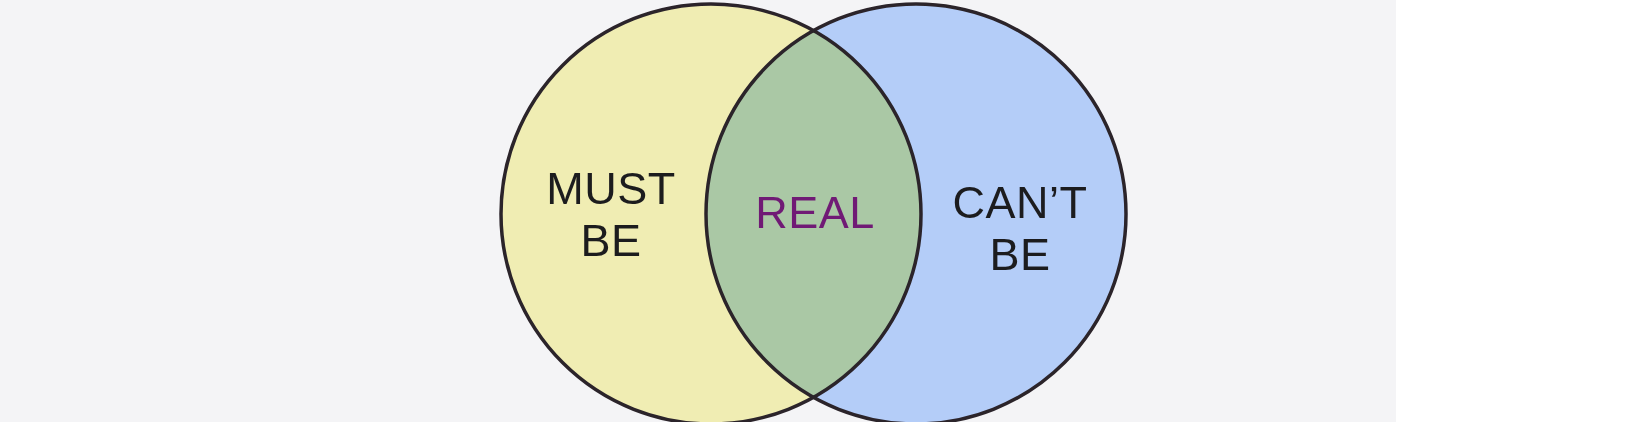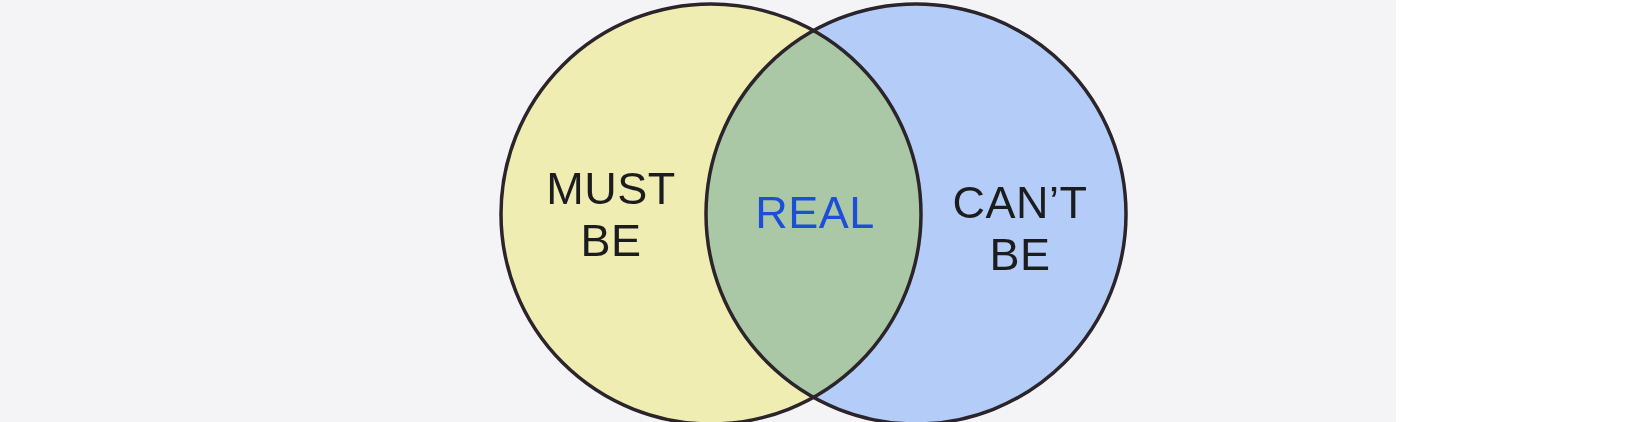--- a/index.html
+++ b/index.html
@@ -54,17 +54,17 @@
     <circle cx="916" cy="214" r="210" clip-path="url(#clip-left-circle)" fill="#aac8a5"></circle>
 
     <circle class="outline" cx="711" cy="214" r="210" stroke="#2b242a"></circle>
 
     <circle class="outline" cx="916" cy="214" r="210" stroke="#2b242a"></circle>
   </svg>
 
   <div class="label" style="left: 611px; top: 215px; color: rgb(28, 28, 30);">MUST
 BE</div>
 
-  <div class="label" style="left: 815px; top: 213px; color: #1d4ed8;">REAL</div>
+  <div class="label" style="left: 815px; top: 213px; color: #701a75;">REAL</div>
 
   <div class="label" style="left: 1020px; top: 229px; color: rgb(28, 28, 30);">CAN’T
 BE</div>
 </div>
 
 </body></html>

